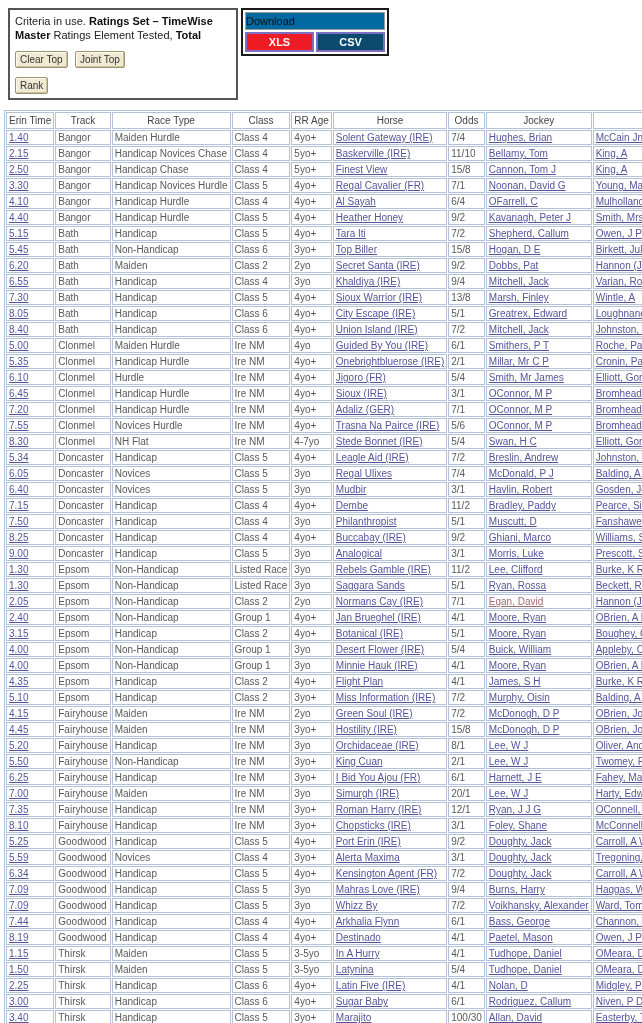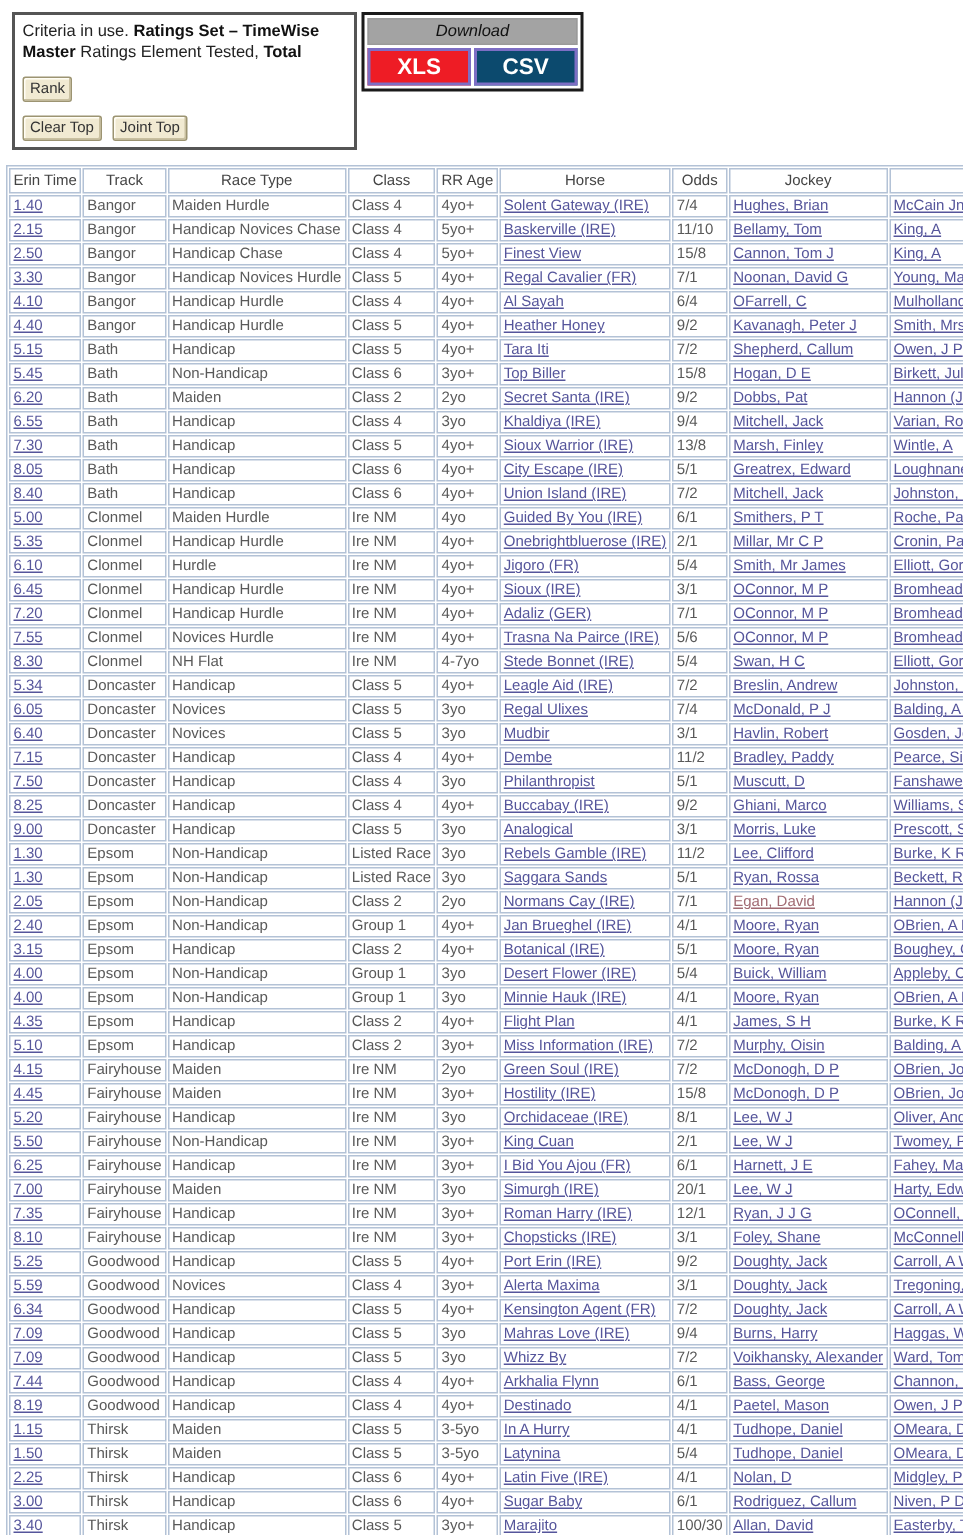--- a/index.html
+++ b/index.html
@@ -8,24 +8,24 @@
   
   .top-area{display:flex;align-items:flex-start;gap:3px;margin:8px 8px 10px 8px;}
   .criteria-box{width:216px;min-height:78px;border:2px solid #555;padding:4px 5px;box-sizing:content-box;}
   .criteria-text{font-size:11px;line-height:14px;color:#222;}
   .criteria-text b{color:#111;}
   .btn-row{margin-top:7px;}
   .ui-btn{display:inline-block;font-size:10px;color:#333;background:#f1ead2;border:1px solid #9c9472;
           border-radius:2px;padding:2px 4px;margin-right:3px;cursor:pointer;
           box-shadow:inset -1px -1px 0 #c9c0a0, inset 1px 1px 0 #fffdf4;}
   .download-box{width:140px;border:2px solid #1a1a1a;padding:2px;}
-  .download-header{background:#a3a3a3;border:1px solid #9a9a9a;text-align:center;
-                   font-size:11px;color:#111;padding:2px 0;margin-bottom:2px;font-style:italic;}
+  .download-header{background:#0369a1;border:1px solid #9a9a9a;
+                   font-size:11px;color:#111;padding:2px 0;margin-bottom:2px;}
   .dl-buttons{display:flex;gap:2px;}
-  .dl-btn{flex:1;text-align:center;font-size:15px;font-weight:bold;color:#fff;
+  .dl-btn{flex:1;text-align:center;font-size:11px;font-weight:bold;color:#fff;
           padding:2px 0;border:2px solid #7d6ec4;cursor:pointer;}
 
   
   table.races{border-collapse:separate;border-spacing:1px;margin:0 4px;width:634px;
               border:1px solid #b3c2d6;background:#fff;}
   table.races th{border:1px solid #b3c2d6;font-size:10px;font-weight:normal;color:#444;
                  text-align:center;padding:2px 2px;white-space:nowrap;}
   table.races td{border:1px solid #b3c2d6;font-size:10px;color:#595959;
                  padding:1px 2px;line-height:11px;white-space:nowrap;overflow:hidden;}
   .c-time{width:48px;} .c-track{width:40px;} .c-type{width:100px;} .c-class{width:42px;}
@@ -34,25 +34,25 @@
   a.lnk{color:#55559b;text-decoration:underline;cursor:pointer;}
   a.lnk.visited{color:#a06a72;text-align:right;}
 </style>
 </head>
 <body>
 
 <div class="top-area">
   <div class="criteria-box">
     <div class="criteria-text"><span>Criteria in use. </span><b>Ratings Set – TimeWise Master</b> <span>Ratings Element Tested, </span><b>Total</b></div>
     <div class="btn-row">
-      <span class="ui-btn">Rank</span>
+      <span class="ui-btn">Clear Top</span>
+      <span class="ui-btn">Joint Top</span>
     </div>
     <div class="btn-row">
-      <span class="ui-btn">Clear Top</span>
-      <span class="ui-btn">Joint Top</span>
+      <span class="ui-btn">Rank</span>
     </div>
   </div>
   <div class="download-box">
     <div class="download-header">Download</div>
     <div class="dl-buttons">
       <div class="dl-btn" id="xls-btn" style="background: rgb(238, 28, 37);">XLS</div>
       <div class="dl-btn" id="csv-btn" style="background: #0c4a6e;">CSV</div>
     </div>
   </div>
 </div>

